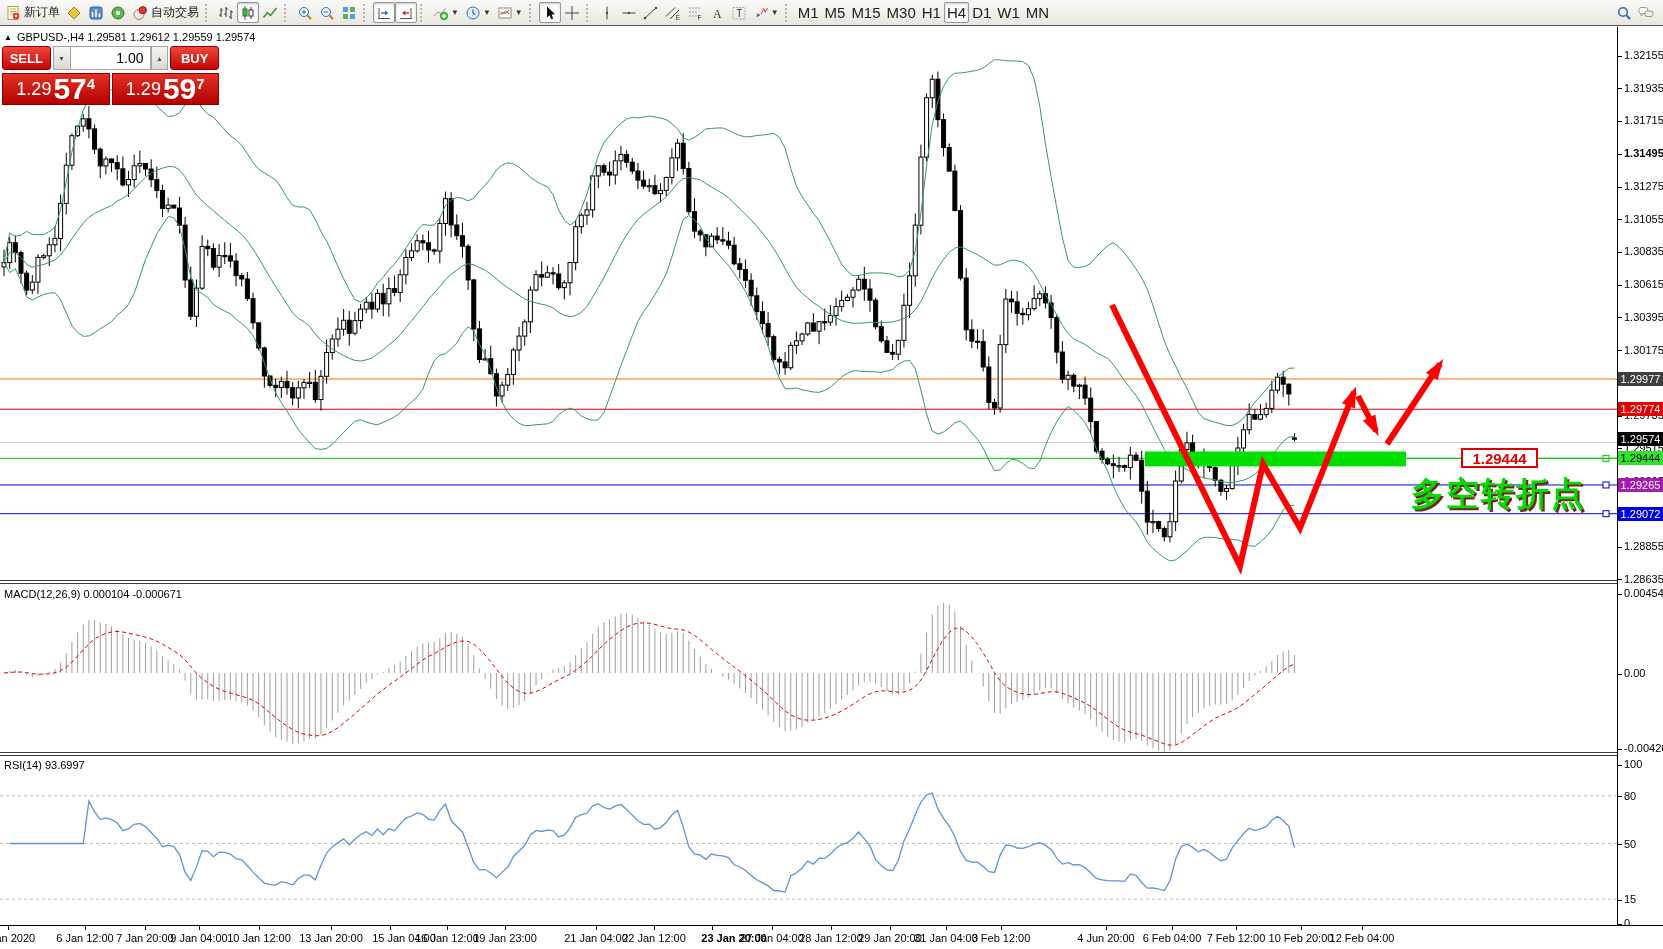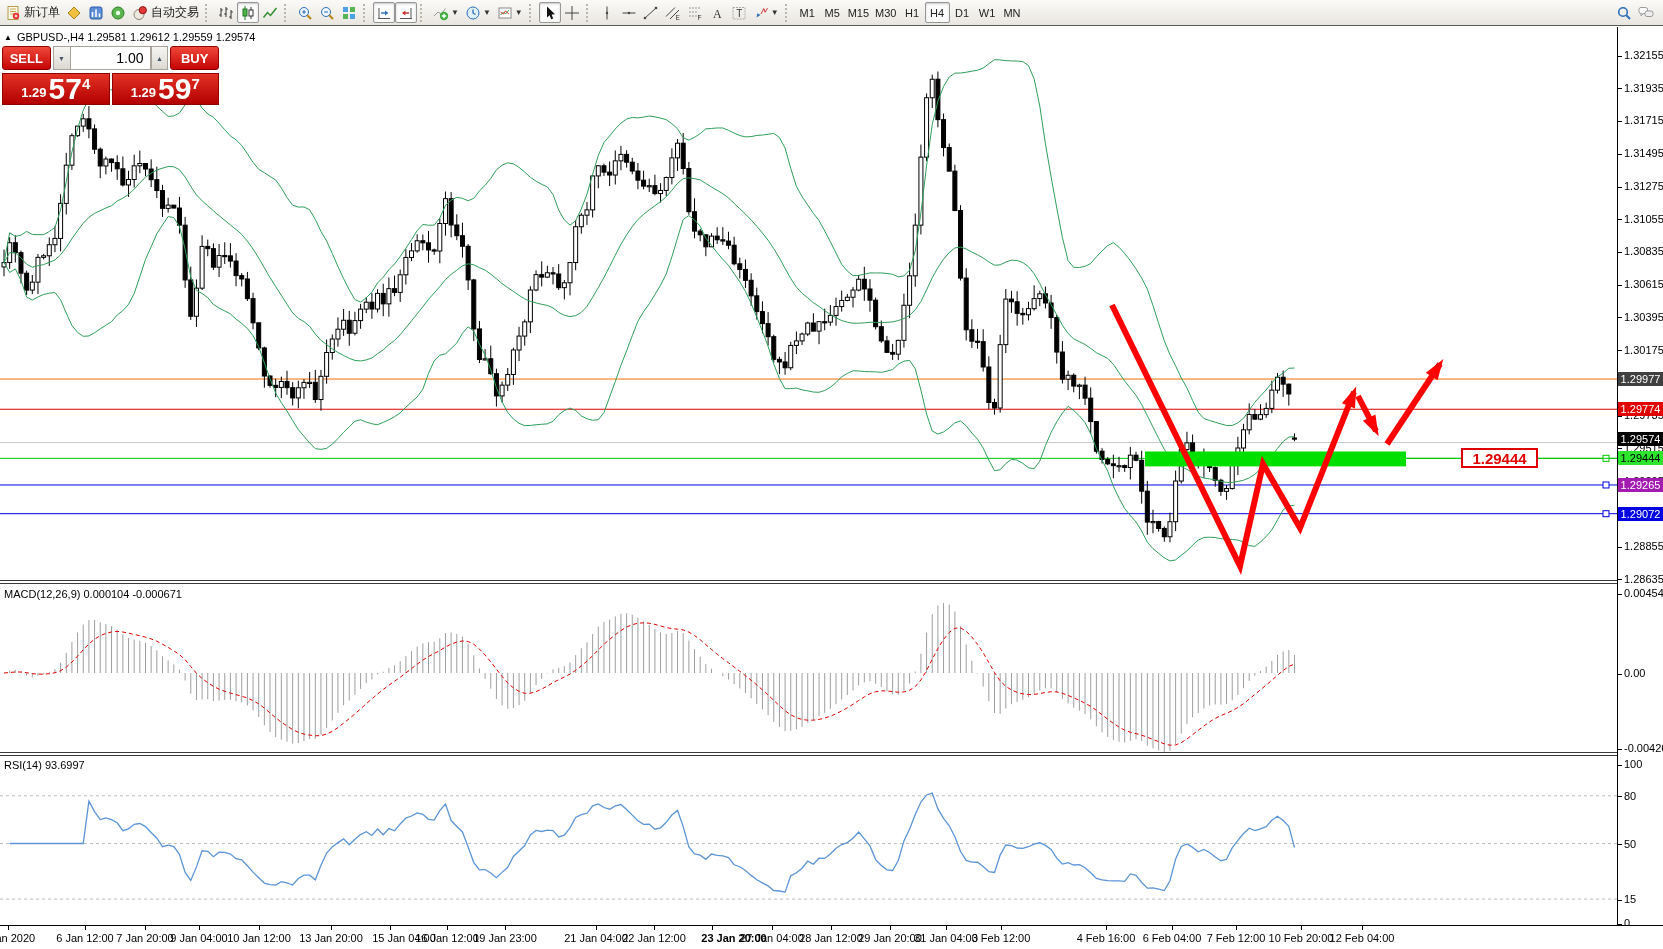--- a/index.html
+++ b/index.html
@@ -10,21 +10,21 @@
     background:linear-gradient(#fbfaf8,#e9e6e0);border-bottom:1px solid #5a5a5a;
     display:flex;align-items:center;padding:0 2px;box-sizing:border-box;}
   .grip{width:4px;height:18px;border-left:2px dotted #b9b6ae;margin:0 4px 0 3px;}
   .tbtn{height:21px;min-width:21px;display:flex;align-items:center;justify-content:center;
     border:1px solid transparent;border-radius:2px;padding:0 2px;font-size:12px;color:#1a1a1a;
     cursor:default;box-sizing:border-box;white-space:nowrap;}
   .tbtn svg{width:16px;height:16px;display:block;}
   .tbtn.sel{border-color:#979797;background:#fcfcfc;box-shadow:inset 0 1px 2px #c9c9c9;}
   .tbtn .lbl{margin-left:3px;}
   .caret{font-size:8px;color:#333;margin-left:2px;}
-  .tf{font-size:11px;color:#222;min-width:25px;justify-content:center;}
+  .tf{font-size:15px;color:#222;min-width:25px;justify-content:flex-end;}
   .tb-right{margin-left:auto;display:flex;align-items:center;margin-right:4px;}
   
   .pane-svg{position:absolute;left:0;}
   .splitter{position:absolute;left:0;width:1663px;height:4px;background:#fff;
     border-top:1px solid #3c3c3c;border-bottom:1px solid #3c3c3c;box-sizing:border-box;}
   .vborder{position:absolute;top:27px;left:1617px;width:1px;height:898px;background:#000;}
   .bborder{position:absolute;top:925px;left:0;width:1663px;height:1px;background:#000;}
   .pane-label{position:absolute;font-size:11px;color:#000;white-space:nowrap;}
   .chart-title{position:absolute;left:4px;top:31px;font-size:11px;color:#000;display:flex;align-items:center;}
   .chart-title .tri{font-size:8px;margin-right:5px;}
@@ -46,21 +46,21 @@
   .sellbtn{width:50px;} .buybtn{width:50px;margin-left:2px;}
   .spin{width:17px;background:linear-gradient(#f6f5f2,#dcd9d2);border:1px solid #a8a49c;color:#456;
     font-size:7px;display:flex;align-items:center;justify-content:center;}
   .spin.dn{margin-left:2px;border-right:none;}
   .vol{width:73px;border:1px solid #a8a49c;font-size:14px;color:#000;text-align:right;
     padding:0 6px 0 0;font-family:"Liberation Sans",sans-serif;}
   .prow{display:flex;margin-top:3px;height:32px;}
   .pbox{flex:1;background:linear-gradient(#e23325,#b20000);border:1px solid #8e0000;color:#fff;
     display:flex;align-items:center;justify-content:center;}
   .pbox+.pbox{margin-left:2px;}
-  .pbox .sm{font-size:13px;font-weight:bold;align-self:flex-end;margin:0 2px 4px 0;}
+  .pbox .sm{font-size:18px;font-weight:normal;align-self:flex-end;margin:0 2px 4px 0;}
   .pbox .bg{font-size:30px;font-weight:bold;line-height:30px;}
   .pbox .sp{font-size:15px;font-weight:bold;align-self:flex-start;margin-top:1px;}
   
   .callout{position:absolute;border:2px solid #e00000;background:#fff;color:#e00000;
     font-size:15px;font-weight:bold;display:flex;align-items:center;justify-content:center;box-sizing:border-box;}
   .cnnote{position:absolute;font-size:33px;font-weight:bold;color:#00dc00;letter-spacing:2px;
     text-shadow:2px 2px 0 #7a2020;white-space:nowrap;font-family:"Liberation Sans",sans-serif;}
 </style>
 </head>
 <body>
@@ -1103,26 +1103,27 @@
       </div>
     </div>
   </div>
 
   <div class="pane-label" style="left:4px;top:588px">MACD(12,26,9) 0.000104 -0.000671</div>
   <div class="pane-label" style="left:4px;top:759px">RSI(14) 93.6997</div>
 
   <div class="callout" id="callout" style="left: 1461px; top: 448px; width: 77px; height: 20px;">
     <span>1.29444</span>
   </div>
+  <div class="cnnote" id="cnnote" style="left:1411px;top:472px">多空转折点</div>
 
   <div class="paxis" id="paxis">
       <div class="ptick" style="top: 22px;"><span class="dash"></span>1.32155</div>
       <div class="ptick" style="top: 54.7316px;"><span class="dash"></span>1.31935</div>
       <div class="ptick" style="top: 87.4632px;"><span class="dash"></span>1.31715</div>
-      <div class="ptick" style="top: 120.195px;"><span class="dash"></span>1.31495</div>
+      <div class="ptick" style="top: 120.195px; font-weight: bold;"><span class="dash"></span>1.31495</div>
       <div class="ptick" style="top: 152.926px;"><span class="dash"></span>1.31275</div>
       <div class="ptick" style="top: 185.658px;"><span class="dash"></span>1.31055</div>
       <div class="ptick" style="top: 218.39px;"><span class="dash"></span>1.30835</div>
       <div class="ptick" style="top: 251.121px;"><span class="dash"></span>1.30615</div>
       <div class="ptick" style="top: 283.853px;"><span class="dash"></span>1.30395</div>
       <div class="ptick" style="top: 316.584px;"><span class="dash"></span>1.30175</div>
       <div class="ptick" style="top: 349.316px;"><span class="dash"></span>1.29955</div>
       <div class="ptick" style="top: 382.048px;"><span class="dash"></span>1.29735</div>
       <div class="ptick" style="top: 414.779px;"><span class="dash"></span>1.29515</div>
       <div class="ptick" style="top: 447.511px;"><span class="dash"></span>1.29295</div>
@@ -1173,21 +1174,21 @@
       <div class="tlabel" style="left: 772px;">27 Jan 04:00</div>
       <div class="ttick" style="left: 831px;"></div>
       <div class="tlabel" style="left: 831px;">28 Jan 12:00</div>
       <div class="ttick" style="left: 890px;"></div>
       <div class="tlabel" style="left: 890px;">29 Jan 20:00</div>
       <div class="ttick" style="left: 946px;"></div>
       <div class="tlabel" style="left: 946px;">31 Jan 04:00</div>
       <div class="ttick" style="left: 1001px;"></div>
       <div class="tlabel" style="left: 1001px;">3 Feb 12:00</div>
       <div class="ttick" style="left: 1106px;"></div>
-      <div class="tlabel" style="left: 1106px;">4 Feb 16:00</div>
+      <div class="tlabel" style="left: 1106px;">4 Jun 20:00</div>
       <div class="ttick" style="left: 1172px;"></div>
       <div class="tlabel" style="left: 1172px;">6 Feb 04:00</div>
       <div class="ttick" style="left: 1236px;"></div>
       <div class="tlabel" style="left: 1236px;">7 Feb 12:00</div>
       <div class="ttick" style="left: 1301px;"></div>
       <div class="tlabel" style="left: 1301px;">10 Feb 20:00</div>
       <div class="ttick" style="left: 1362px;"></div>
       <div class="tlabel" style="left: 1362px;">12 Feb 04:00</div>
     </div>
 </div>

